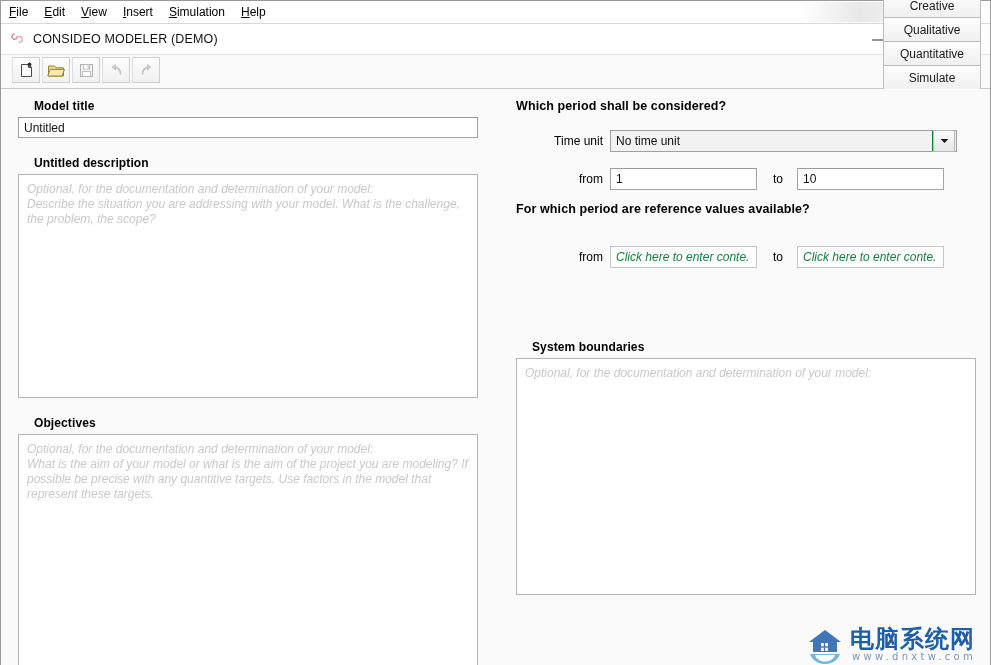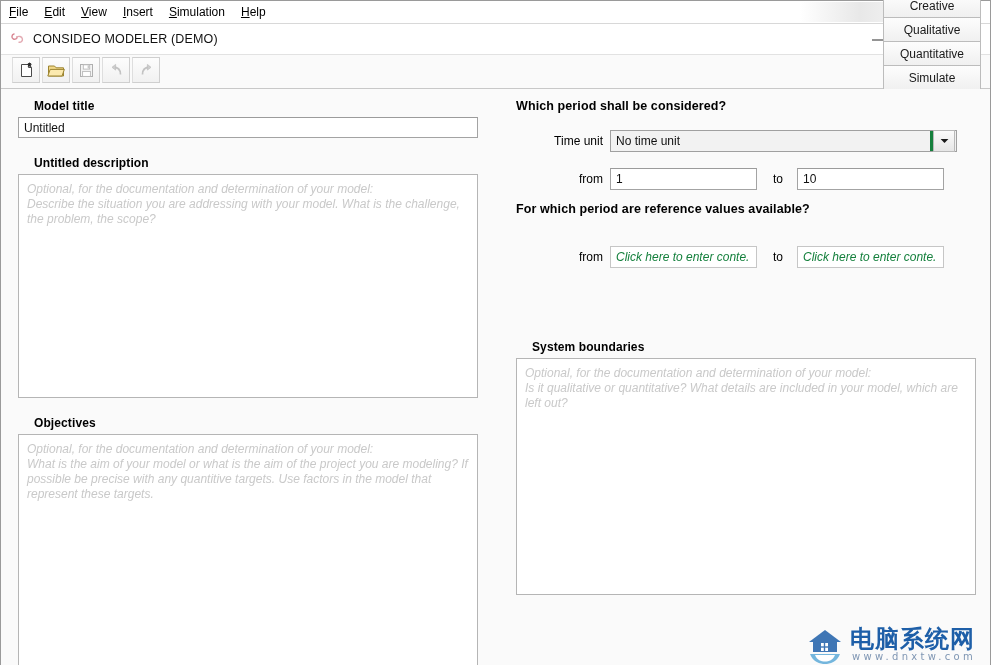--- a/index.html
+++ b/index.html
@@ -281,21 +281,21 @@
   }
   .combo .combo-text {
     font-size: 12px;
     color: #111;
     padding-left: 5px;
     flex: 1 1 auto;
     background: #f2f2f2;
     height: 100%;
     display: flex;
     align-items: center;
-    border-right: 3px solid #15803d;
+    border-right: 1px solid #15803d;
   }
   .combo .combo-arrow {
     width: 20px;
     height: 20px;
     display: flex;
     align-items: center;
     justify-content: center;
     background: linear-gradient(to bottom, #fbfbfb 0%, #e6e6e6 100%);
     border: 1px solid #b9b9b9;
     margin-right: 1px;
@@ -505,21 +505,20 @@
         </div>
         <div class="row-label lbl-to">to</div>
         <div class="fake-input ref-input">
           <span class="ph">Click here to enter conte.</span>
         </div>
       </div>
 
       <div class="field-label" style="margin-top:72px;">System boundaries</div>
       <div id="boundaries-box" class="big-box">
         <p class="ph-para">Optional, for the documentation and determination of your model:</p>
-        <p class="ph-para">Is it qualitative or quantitative? What details are included in your model, which are left out?</p>
       </div>
 
     </div>
 
     <div id="watermark">
       <div id="wm-house">
         <svg width="38" height="38" viewBox="0 0 38 38">
           <path d="M19 3 L35 15 H3 Z" fill="#3f76b5"></path>
           <rect x="7" y="14" width="24" height="11" fill="#3f76b5"></rect>
           <rect x="15" y="16" width="7" height="8" fill="#ffffff"></rect>

